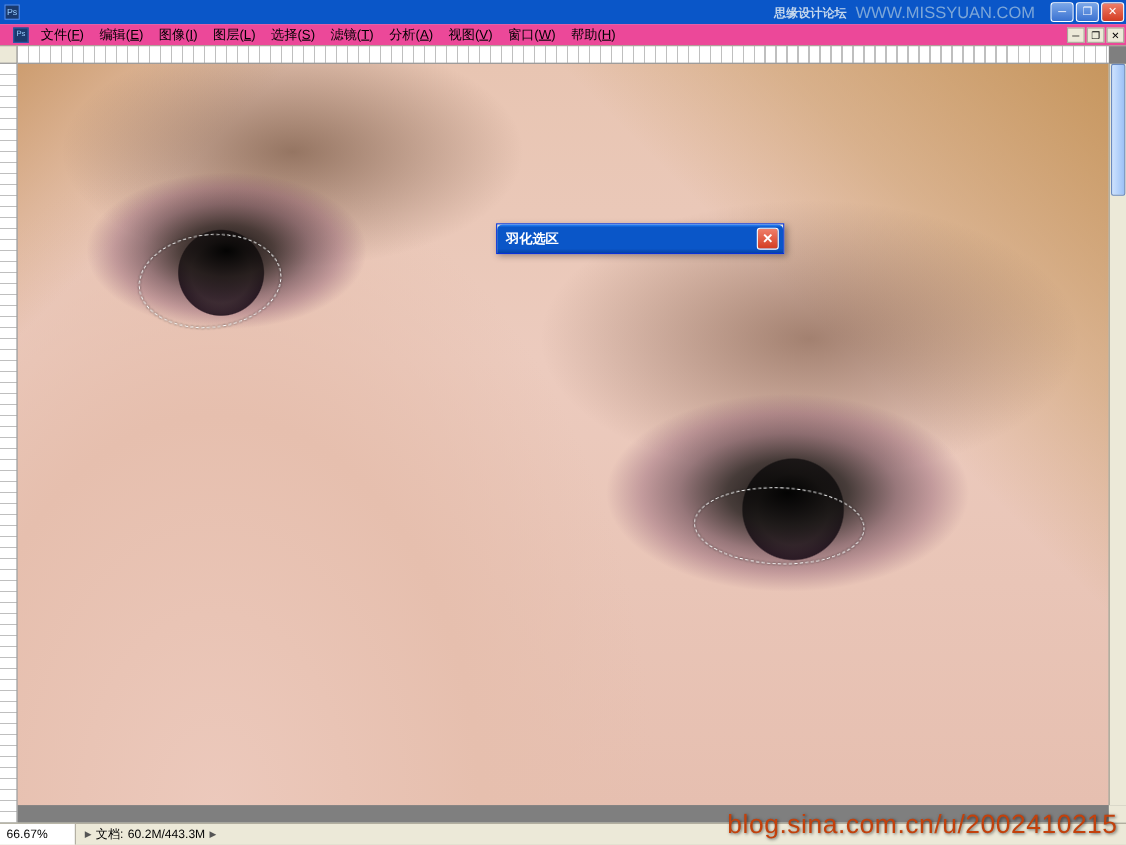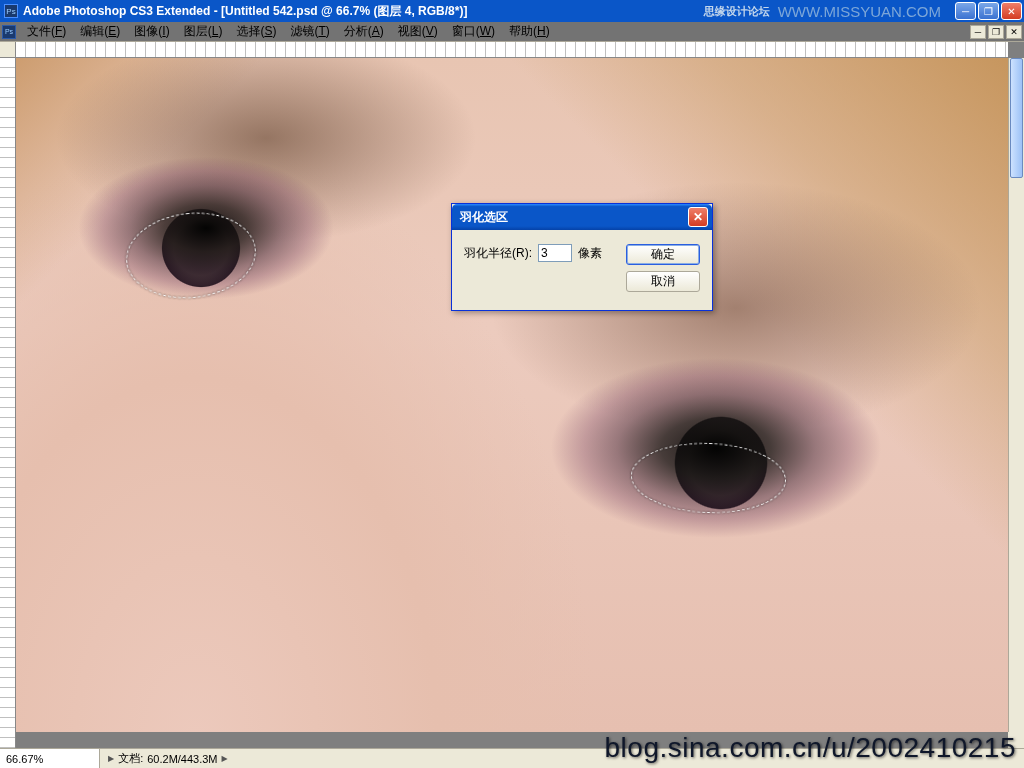--- a/index.html
+++ b/index.html
@@ -10,21 +10,21 @@
 .titlebar .ps-icon { width: 14px; height: 14px; background: #1a3a6e; border: 1px solid #4a8fff; margin-right: 5px; display: flex; align-items: center; justify-content: center; font-size: 8px; color: #9cf; }
 .titlebar .title-text { font-weight: bold; flex: 0 0 auto; }
 .titlebar .spacer { flex: 1; }
 .titlebar .watermark { font-size: 11px; color: #cde; opacity: 0.95; font-weight: bold; text-align: right; }
 .titlebar .watermark2 { font-size: 15px; color: #9bd; opacity: 0.8; margin: 0 8px; }
 .titlebar .win-btns { display: flex; gap: 2px; margin-left: 6px; margin-right: 2px; }
 .titlebar .win-btn { width: 21px; height: 18px; background: linear-gradient(to bottom, #7ba7e8, #3b72d1); border: 1px solid #fff; border-radius: 3px; display: flex; align-items: center; justify-content: center; color: #fff; font-size: 10px; cursor: pointer; }
 .titlebar .win-btn.close { background: linear-gradient(to bottom, #ef7f6a, #d43c22); }
 
 
-.menubar { height: 20px; background: #737373; display: flex; align-items: center; font-size: 12px; padding-left: 2px; border-bottom: 1px solid #aca899; }
+.menubar { height: 20px; background: #ec4899; display: flex; align-items: center; font-size: 12px; padding-left: 12px; border-bottom: 1px solid #aca899; }
 .menubar .ps-mini { width: 14px; height: 14px; background: #1a3a6e; border: 1px solid #2a5aaa; margin-right: 4px; display:flex; align-items:center; justify-content:center; font-size:7px; color:#9cf; }
 .menubar .menu-item { padding: 2px 7px; cursor: pointer; }
 .menubar .menu-item u { text-decoration: underline; }
 .menubar .mdi-btns { margin-left: auto; display:flex; gap:2px; margin-right:2px; }
 .menubar .mdi-btn { width: 16px; height: 14px; border: 1px solid #aca899; background: #ece9d8; font-size: 9px; display:flex; align-items:center; justify-content:center; cursor:pointer; }
 
 
 .canvas-area { position: absolute; top: 42px; left: 0; right: 0; bottom: 20px; background: #7f7f7f; }
 .ruler-h { position: absolute; top: 0; left: 16px; right: 16px; height: 16px; background: #fff; border-bottom: 1px solid #888; }
 .ruler-v { position: absolute; top: 16px; left: 0; width: 16px; bottom: 0; background: #fff; border-right: 1px solid #888; }
@@ -58,37 +58,36 @@
 .dialog .dlg-title .dlg-close { margin-left:auto; margin-right:4px; width:20px; height:20px; background: linear-gradient(to bottom,#ef7f6a,#d43c22); border:1px solid #fff; border-radius:3px; display:flex; align-items:center; justify-content:center; font-size:12px; cursor:pointer; }
 .dialog .dlg-body { padding: 14px 12px 18px 12px; display:flex; align-items:flex-start; font-size:12px; }
 .dlg-left { display:flex; align-items:center; gap:6px; }
 .dlg-left input { width: 34px; height:18px; border:1px solid #7f9db9; background:#fff; font-size:12px; padding:1px 2px; text-align:left; }
 .dlg-right { margin-left:auto; display:flex; flex-direction:column; gap:6px; }
 .dlg-btn { width:74px; height:21px; background: linear-gradient(to bottom,#fff,#ece9d8); border:1px solid #aca899; border-radius:3px; font-size:12px; cursor:pointer; }
 .dlg-btn.default { border:1px solid #2a5ee0; box-shadow: 0 0 0 1px #89ade4 inset; }
 
 
 .statusbar { position:absolute; left:0; right:0; bottom:0; height:20px; background:#ece9d8; border-top:1px solid #aca899; display:flex; align-items:center; font-size:11px; }
-.statusbar .zoom-box { width:100px; padding:0 6px; border-right:1px solid #aca899; height:100%; display:flex; align-items:center; background:#fff; }
+.statusbar .zoom-box { width:69px; padding:0 6px; border-right:1px solid #aca899; height:100%; display:flex; align-items:center; background:#fff; }
 .statusbar .doc-info { padding: 0 8px; display:flex; align-items:center; gap:4px;}
 .statusbar .tri { font-size:8px; color:#555; }
 
 
-.blog-watermark { position:absolute; right:8px; bottom:4px; font-size:28px; color:#0f172a; font-family: Arial, sans-serif; text-shadow: 1px 1px 3px rgba(0,0,0,0.6); font-weight:500; letter-spacing:0.5px; }
+.blog-watermark { position:absolute; right:8px; bottom:4px; font-size:24px; color:#c2410c; font-family: Arial, sans-serif; text-shadow: 1px 1px 3px rgba(0,0,0,0.6); font-weight:500; letter-spacing:0.5px; }
 
 
 .ruler-h::before, .ruler-v::before { content:""; position:absolute; inset:0; background-image: repeating-linear-gradient(to right, transparent 0, transparent 9px, rgba(0,0,0,0.25) 9px, rgba(0,0,0,0.25) 10px); }
 .ruler-v::before { background-image: repeating-linear-gradient(to bottom, transparent 0, transparent 9px, rgba(0,0,0,0.25) 9px, rgba(0,0,0,0.25) 10px); }
 </style>
 </head>
 <body>
 
 <div class="titlebar">
   <div class="ps-icon">Ps</div>
-  <span class="title-text">Adobe Photoshop CS3 Extended - [Untitled 542.psd @ 66.7% (图层 4, RGB/8*)]</span>
   <div class="spacer"></div>
   <span class="watermark">思缘设计论坛</span>
   <span class="watermark2">WWW.MISSYUAN.COM</span>
   <div class="win-btns">
     <div class="win-btn">─</div>
     <div class="win-btn">❐</div>
     <div class="win-btn close">✕</div>
   </div>
 </div>
 
@@ -124,31 +123,20 @@
       <div class="thumb"></div>
     </div>
   <div class="scroll-corner"></div>
 </div>
 
 <div class="dialog">
   <div class="dlg-title">
     <span>羽化选区</span>
     <div class="dlg-close">✕</div>
   </div>
-  <div class="dlg-body">
-    <div class="dlg-left">
-      <span>羽化半径(R):</span>
-      <input type="text" value="3" style="">
-      <span>像素</span>
-    </div>
-    <div class="dlg-right">
-      <button class="dlg-btn default">确定</button>
-      <button class="dlg-btn">取消</button>
-    </div>
-  </div>
 </div>
 
 <div class="statusbar">
   <div class="zoom-box">
       <span>66.67%</span>
     </div>
   <div class="doc-info">
     <span class="tri">▶</span>
     <span>文档:</span>
     <span>60.2M/443.3M</span>

